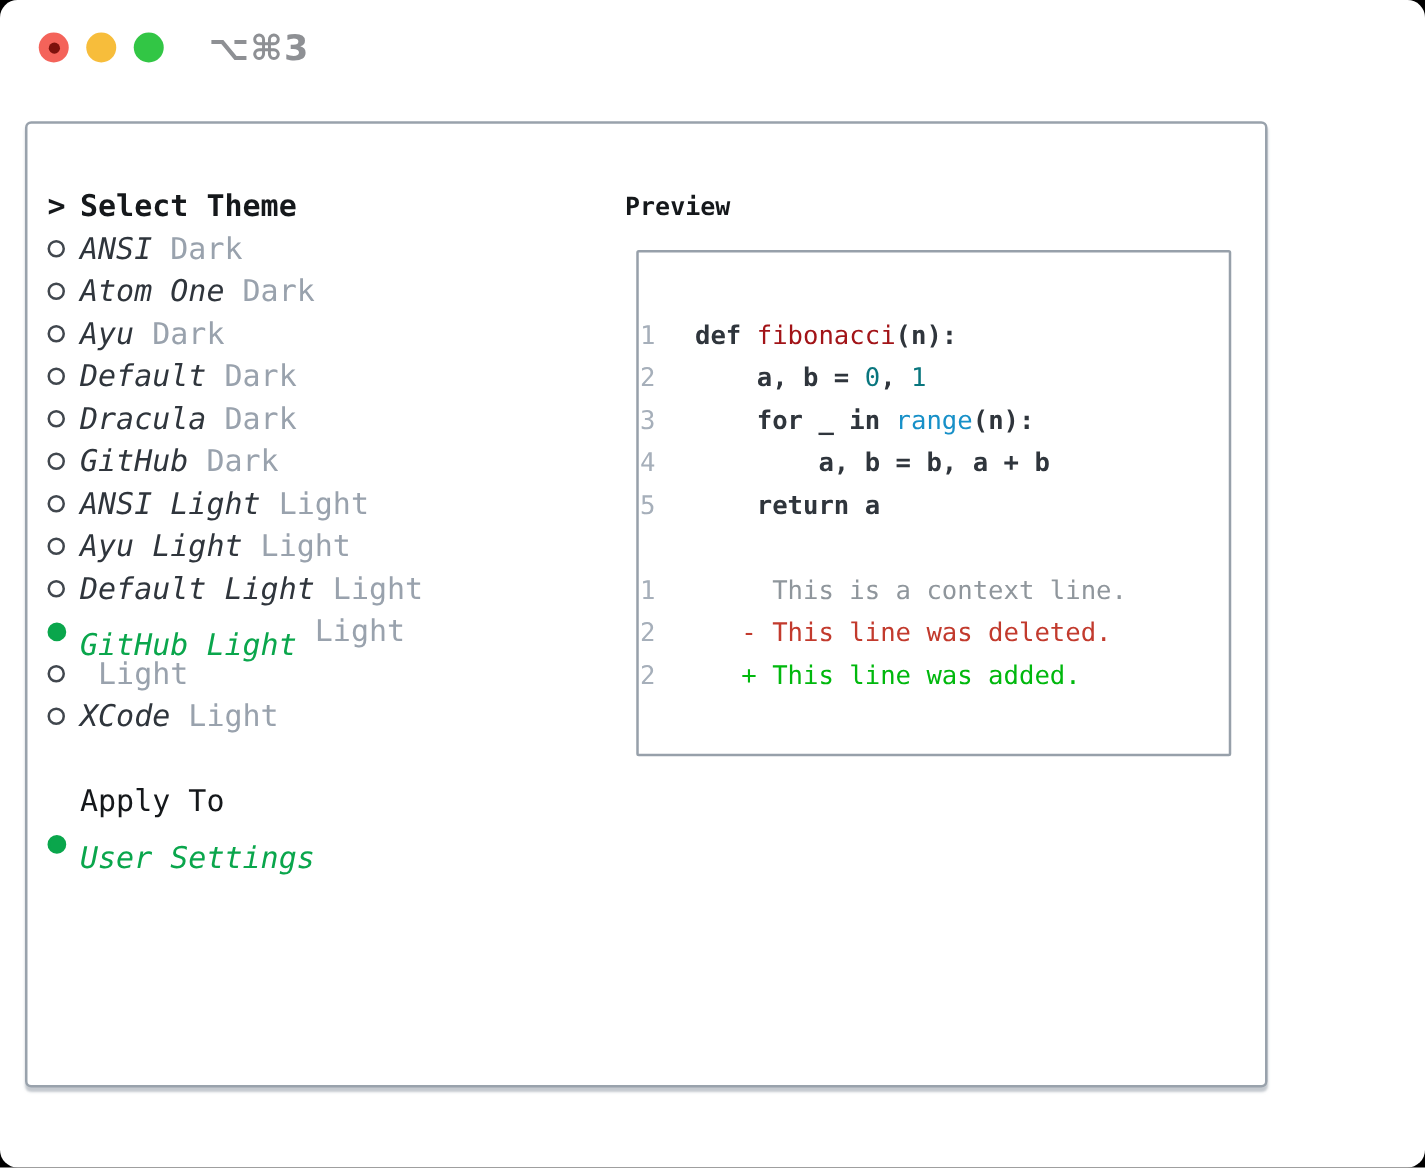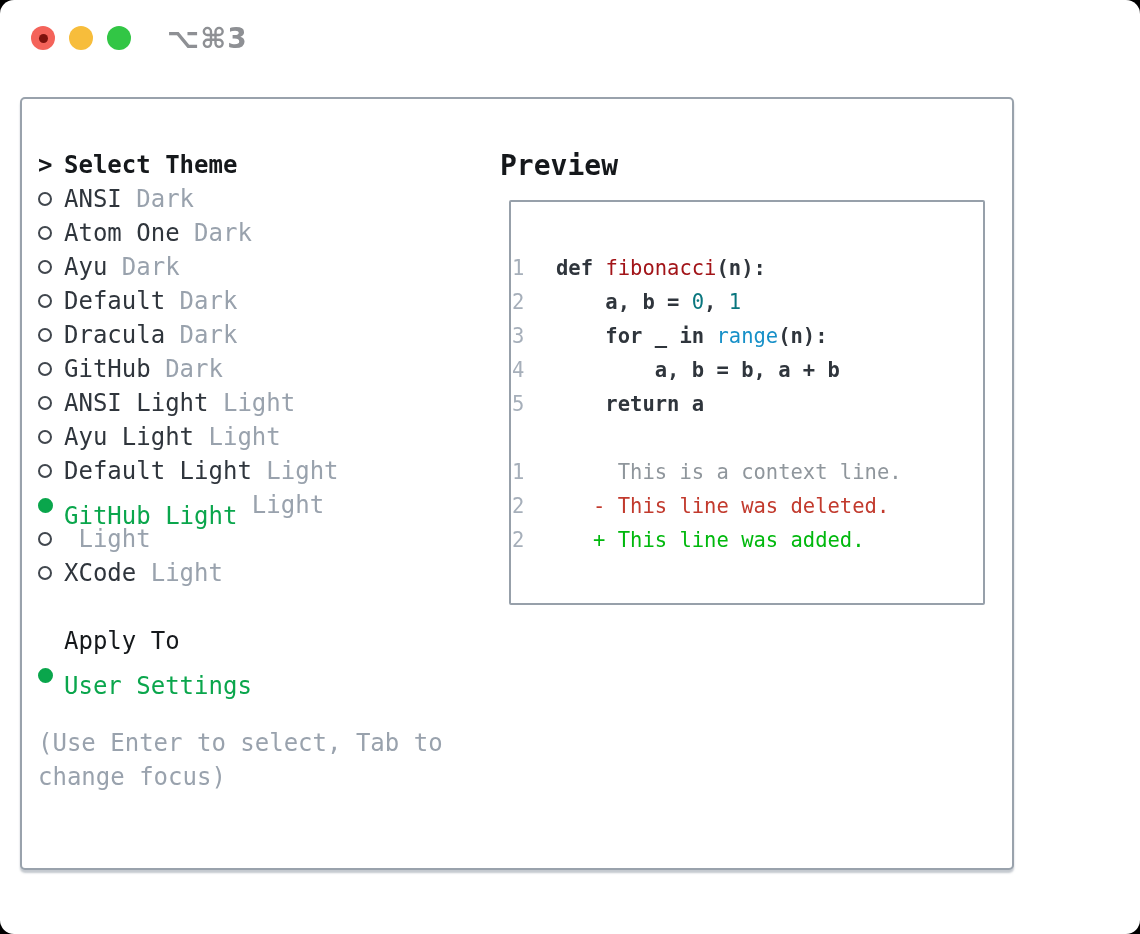--- a/index.html
+++ b/index.html
@@ -36,28 +36,28 @@
   
   .left-col{position:absolute;left:16px;top:49px;font-size:24px;color:var(--text_dark);}
   .row{display:flex;align-items:center;height:34px;white-space:pre;}
   .prefix{display:flex;align-items:center;width:26px;flex:0 0 26px;}
   .caret{color:var(--text_black);font-weight:bold;}
   .h-label{color:var(--text_black);font-weight:bold;}
   .h2-label{color:var(--text_black);}
   .radio{width:14px;height:14px;border:2px solid var(--radio_ring);border-radius:50%;
          box-sizing:border-box;}
   .radio.sel{background:var(--green);border-color:var(--green);width:15px;height:15px;}
-  .t-name{color:var(--text_dark);}
+  .t-name{color:var(--text_dark);font-style:italic;}
   .t-name.sel{color:var(--green);margin-top:22px;}
   .t-variant{color:var(--text_gray);margin-left:1ch;}
   .hint-line{color:var(--text_gray);}
 
   
   .preview-header{position:absolute;left:478px;top:49px;height:34px;display:flex;align-items:center;
-                  font-size:28px;font-weight:bold;color:var(--text_black);}
+                  font-size:20px;font-weight:bold;color:var(--text_black);}
   .preview-box{position:absolute;left:487px;top:101px;width:476px;height:405px;
                border:2px solid var(--border_preview);border-radius:2px;box-sizing:border-box;
                background:var(--window_bg);overflow:hidden;}
   .code{padding:49px 0 0 1px;font-size:20.5px;}
   .code-line{display:flex;height:34px;align-items:center;white-space:pre;}
   .lineno{display:inline-block;width:13px;flex:0 0 13px;margin-right:31px;color:var(--lineno);}
   .seg-plain{color:var(--text_dark);font-weight:bold;}
   .seg-func{color:var(--func_red);}
   .seg-num{color:var(--num_teal);}
   .seg-builtin{color:var(--builtin_blue);}
@@ -108,24 +108,20 @@
         <span class="prefix"></span>
         <span class="h2-label">Apply To</span>
       </div>
 
       <div id="apply-list">
           <div class="row"><span class="prefix"><span class="radio sel"></span></span><span class="t-name sel">User Settings</span></div>
         </div>
 
       <div class="row"></div>
 
-      <div>
-        <div class="row hint-line">(Use Enter to select, Tab to</div>
-        <div class="row hint-line">change focus)</div>
-      </div>
     </div>
 
     <div class="preview-header">Preview</div>
 
     <div class="preview-box">
       <div class="code" id="code-lines">
           <div class="code-line"><span class="lineno">1</span><span class="seg-plain">def </span><span class="seg-func">fibonacci</span><span class="seg-plain">(n):</span></div>
           <div class="code-line"><span class="lineno">2</span><span class="seg-plain">    a, b = </span><span class="seg-num">0</span><span class="seg-plain">, </span><span class="seg-num">1</span></div>
           <div class="code-line"><span class="lineno">3</span><span class="seg-plain">    for _ in </span><span class="seg-builtin">range</span><span class="seg-plain">(n):</span></div>
           <div class="code-line"><span class="lineno">4</span><span class="seg-plain">        a, b = b, a + b</span></div>

